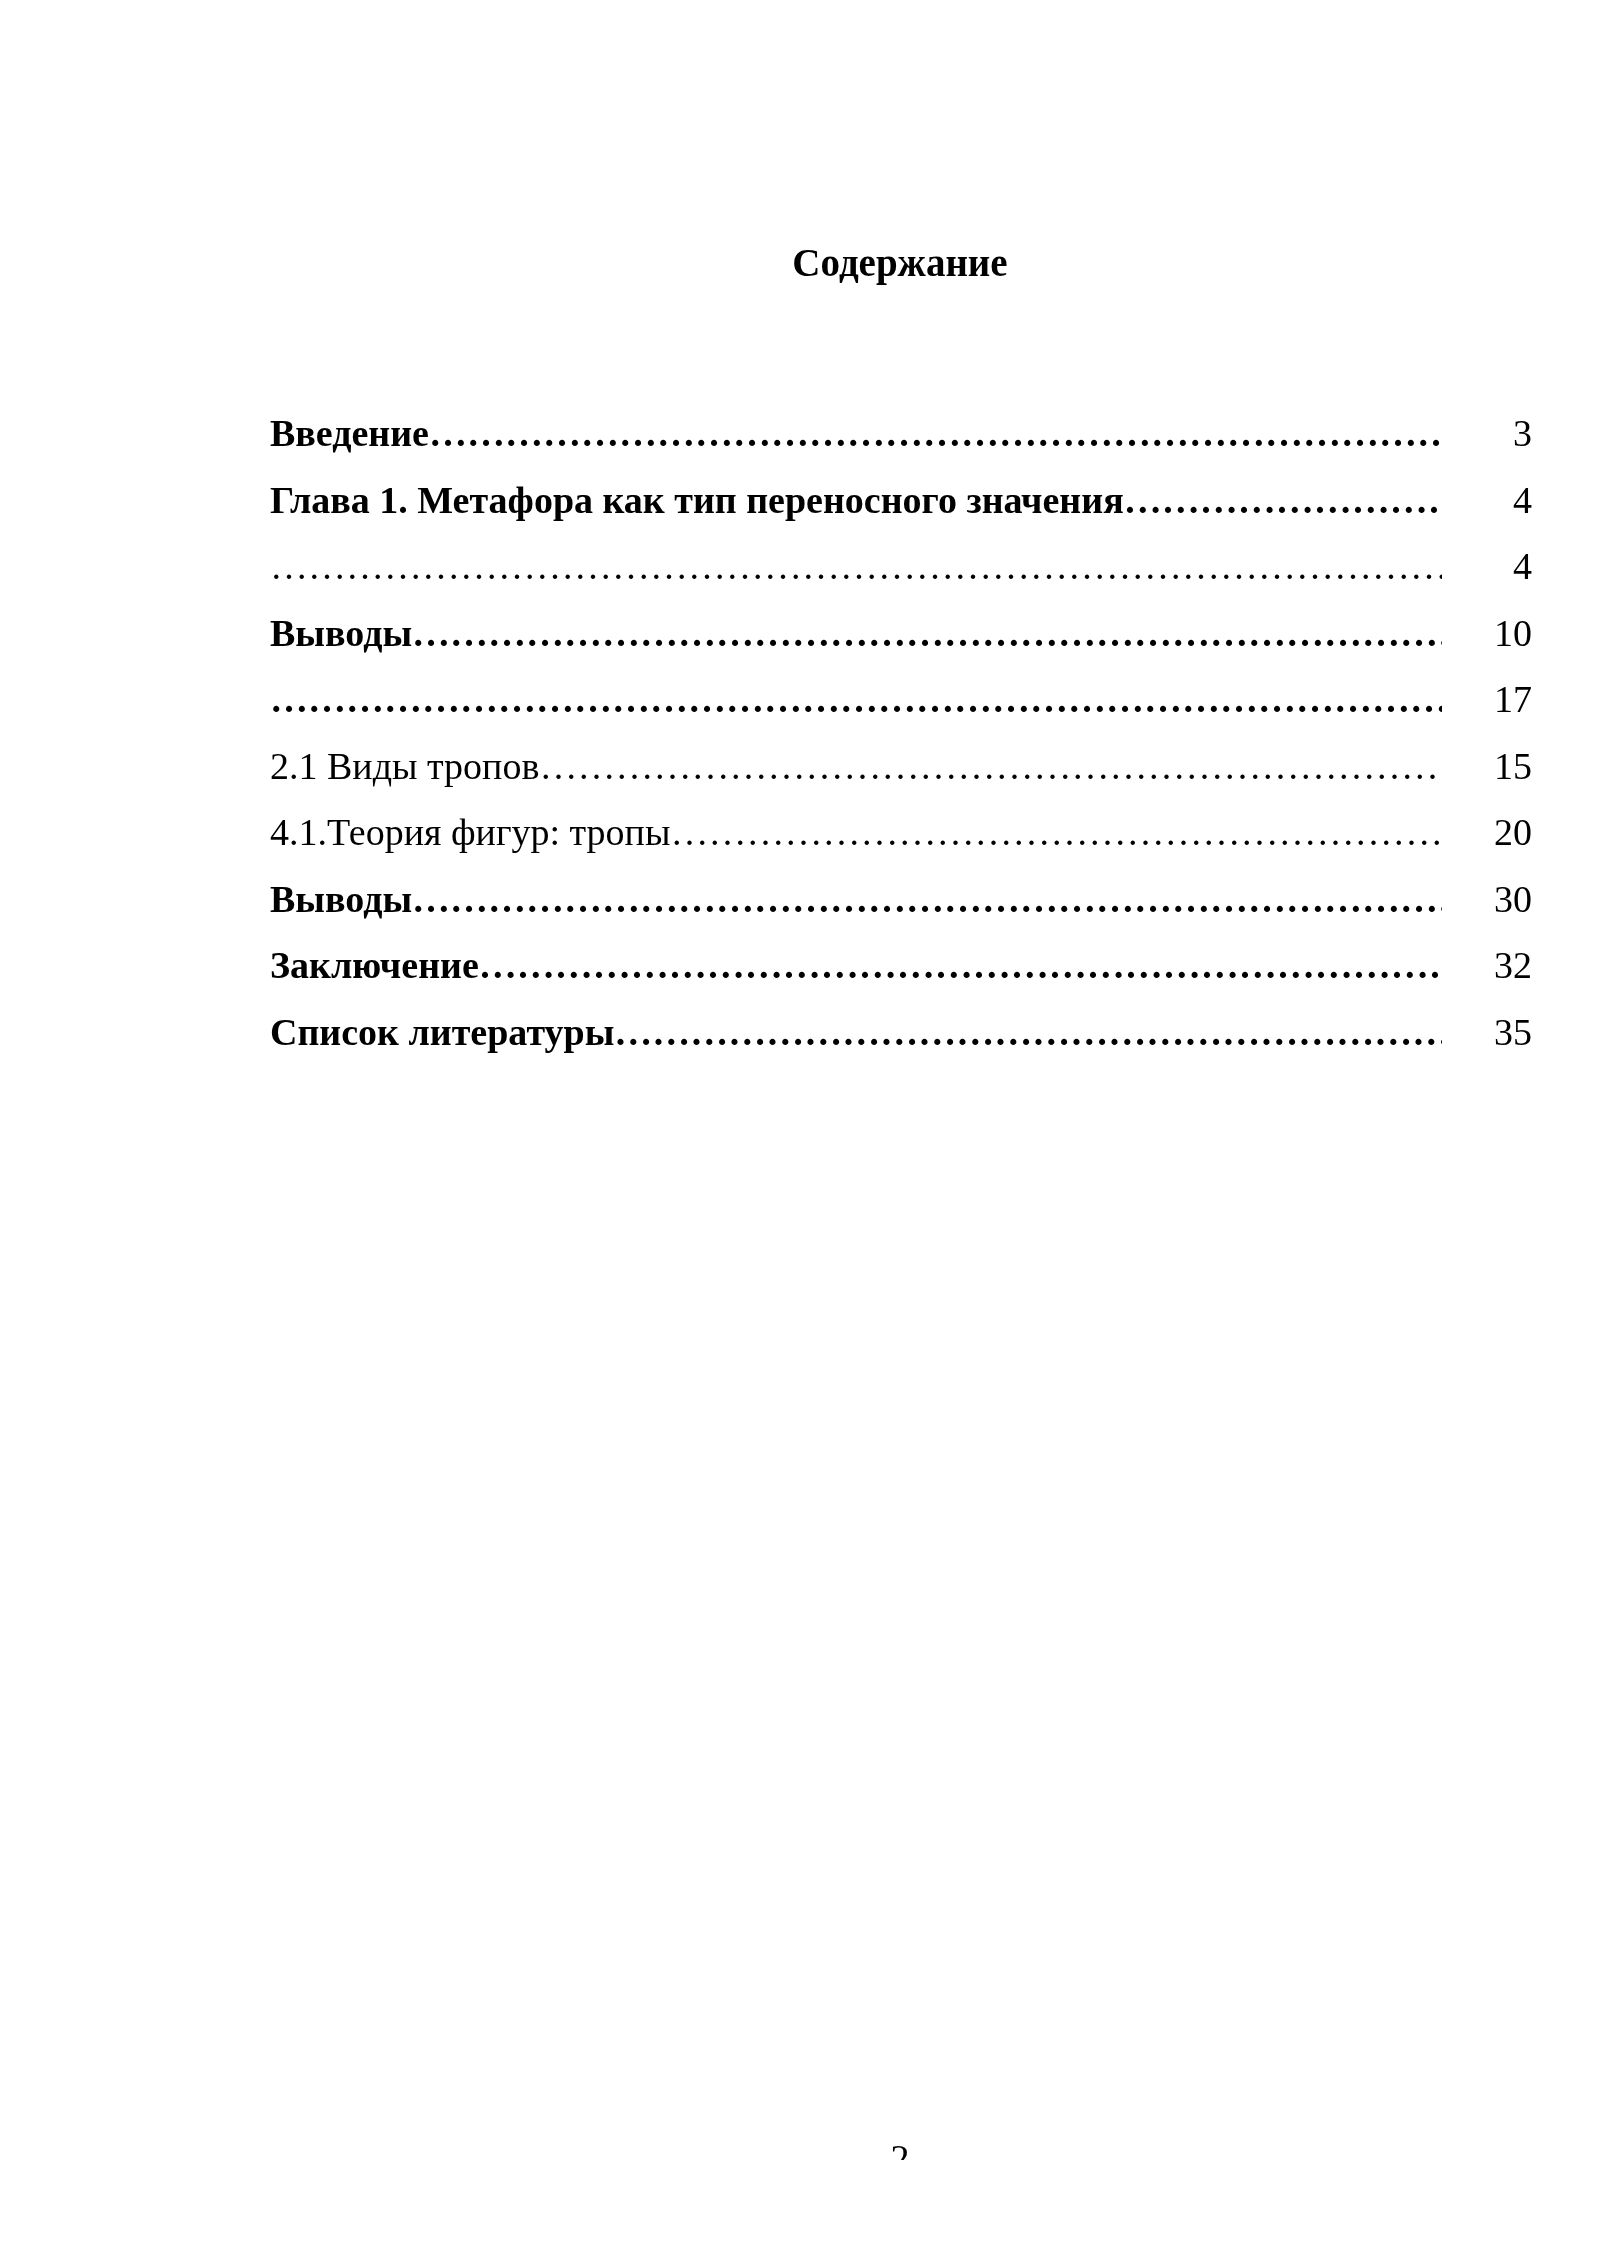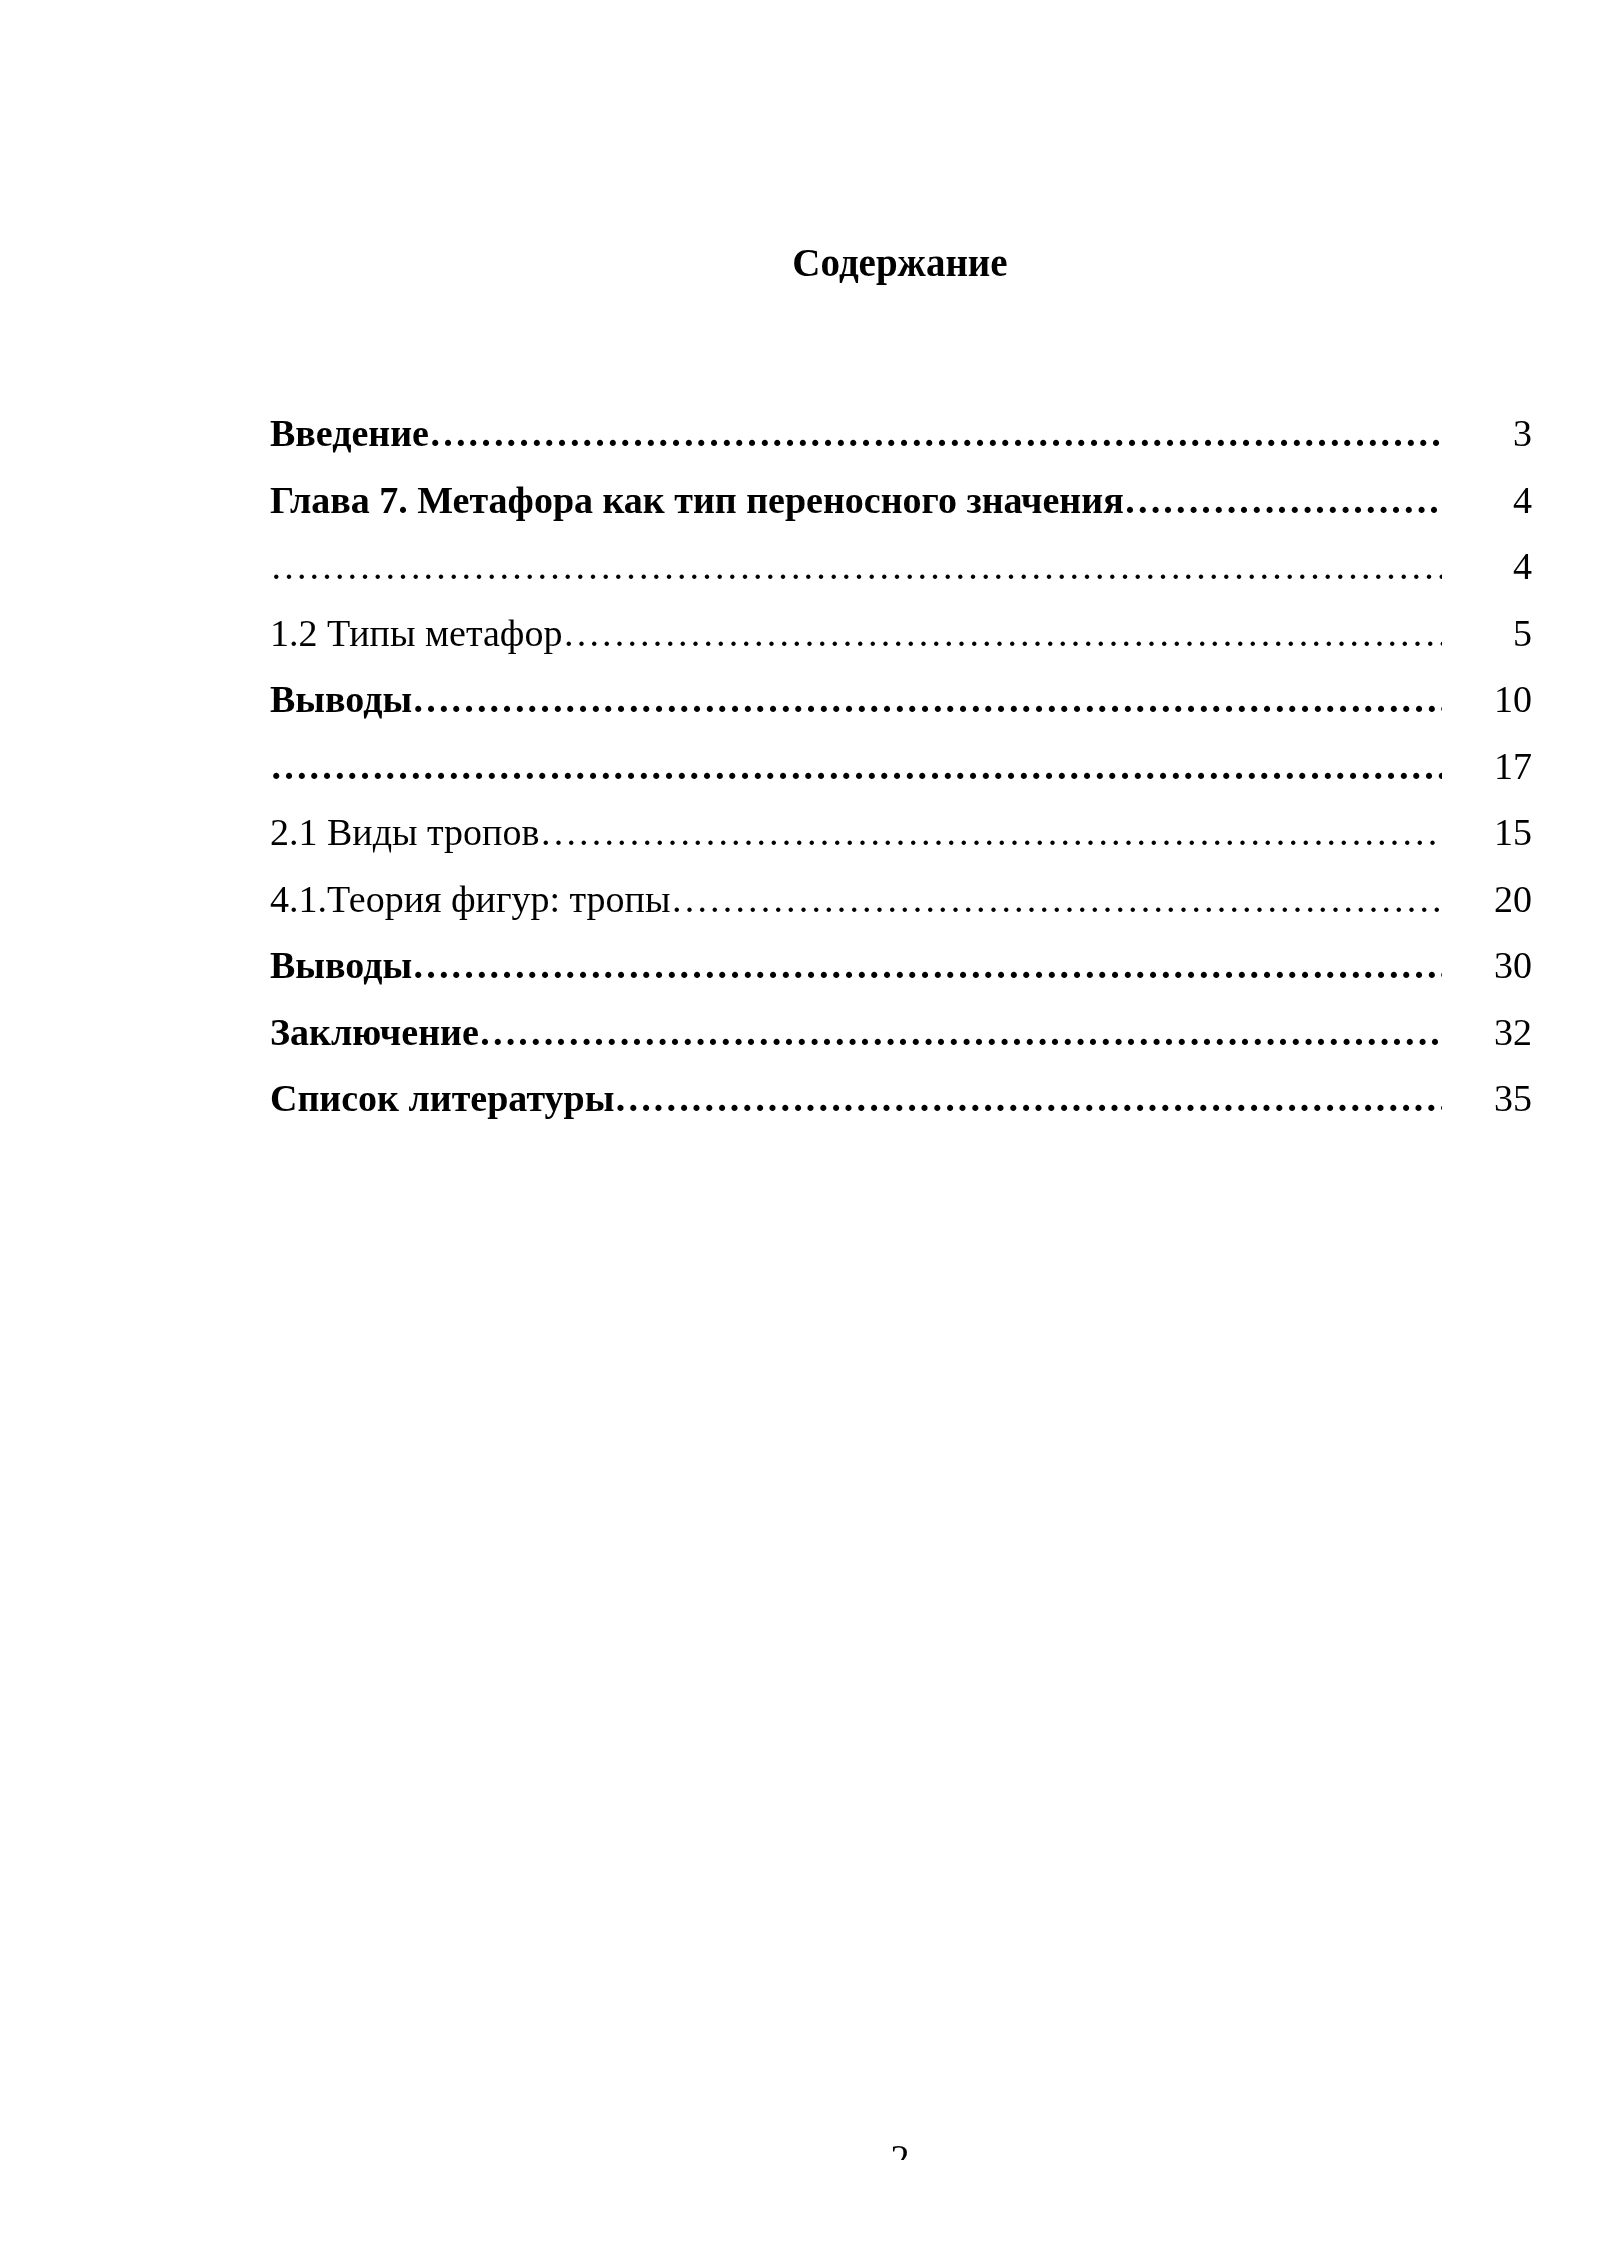--- a/index.html
+++ b/index.html
@@ -92,32 +92,27 @@
 <div class="page">
   <h1 class="title">Содержание</h1>
 
   <ul class="toc">
     <li class="toc-row bold">
       <span class="toc-label">Введение</span>
       <span class="toc-leader"></span>
       <span class="toc-page">3</span>
     </li>
     <li class="toc-row bold">
-      <span class="toc-label">Глава 7. Метафора как тип переносного значения</span>
+      <span class="toc-label">Глава 1. Метафора как тип переносного значения</span>
       <span class="toc-leader"></span>
       <span class="toc-page">4</span>
     </li>
     <li class="toc-row">
       <span class="toc-leader"></span>
       <span class="toc-page">4</span>
-    </li>
-    <li class="toc-row">
-      <span class="toc-label">1.2 Типы метафор</span>
-      <span class="toc-leader"></span>
-      <span class="toc-page">5</span>
     </li>
     <li class="toc-row bold">
       <span class="toc-label">Выводы</span>
       <span class="toc-leader"></span>
       <span class="toc-page">10</span>
     </li>
     <li class="toc-row bold">
       <span class="toc-leader"></span>
       <span class="toc-page">17</span>
     </li>

